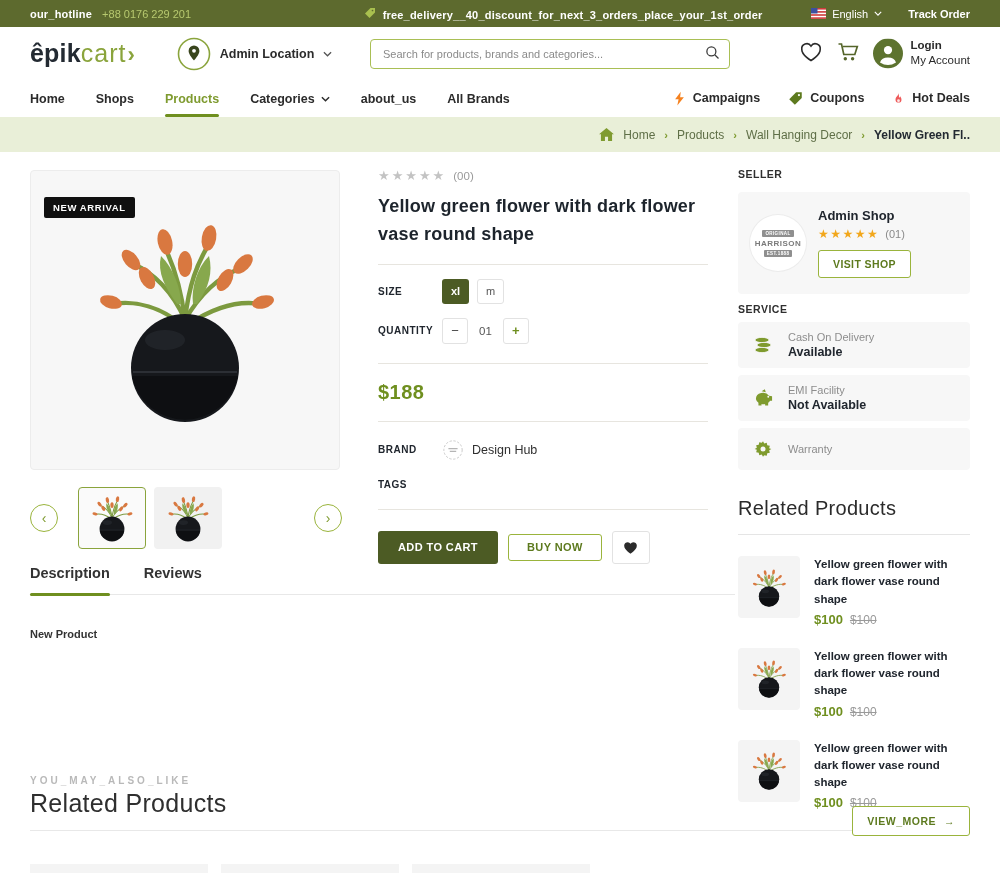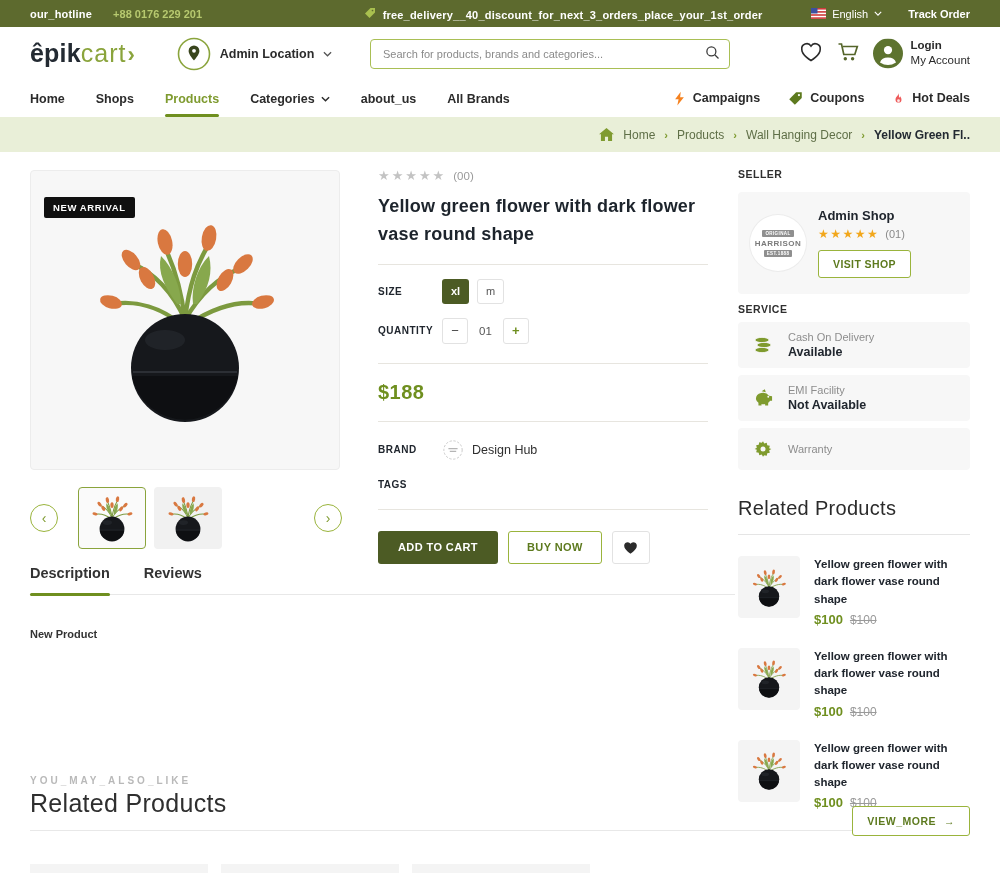--- a/index.html
+++ b/index.html
@@ -4,21 +4,21 @@
 <style>
   * { box-sizing: border-box; margin: 0; padding: 0; }
   html, body { background: #fff; }
   body { width: 1000px; font-family: "Liberation Sans", sans-serif; -webkit-font-smoothing: antialiased; }
   .page { position: relative; width: 1000px; height: 873px; background: #fff; overflow: hidden; }
 
   
   .topbar { display: flex; align-items: center; height: 27px; background: #5d6a2e; padding: 0 30px; font-size: 11px; color: #fff; }
   .topbar-left { display: flex; align-items: center; width: 285px; }
   .hotline-label { font-weight: 700; letter-spacing: .2px; }
-  .hotline-number { color: #b7c96f; margin-left: 21px; font-weight: 700; }
+  .hotline-number { color: #b7c96f; margin-left: 10px; font-weight: 400; }
   .topbar-center { flex: 1; display: flex; align-items: flex-end; justify-content: center; gap: 7px; }
   .promo-text { font-weight: 600; letter-spacing: .2px; }
   .topbar-right { display: flex; align-items: center; gap: 10px; }
   .lang { display: flex; align-items: center; gap: 6px; cursor: pointer; }
   .track-order { font-weight: 700; margin-left: 16px; cursor: pointer; }
 
   
   .header { position: relative; height: 53px; display: flex; align-items: center; padding: 0 30px; background: #fff; }
   .logo { font-size: 25px; display: flex; align-items: baseline; cursor: pointer; }
   .logo-dark { font-weight: 800; color: #232a32; letter-spacing: .2px; }
@@ -81,21 +81,21 @@
   .chip.plain { background: #fff; border: 1px solid #e2e2e2; color: #555; }
   .qty-btn { width: 26px; height: 26px; border: 1px solid #e2e2e2; background: #fff; border-radius: 3px; font-size: 13px; color: #444; cursor: pointer; display: flex; align-items: center; justify-content: center; }
   .qty-btn.plus { color: #6f8f1f; font-weight: 700; }
   .qty-value { margin: 0 11px; font-size: 11.5px; color: #555; }
   .price { margin-top: 17px; font-size: 20px; font-weight: 700; color: #6f8f1f; letter-spacing: .5px; }
   .brand-row { display: flex; align-items: center; margin-top: 17px; }
   .brand-name { font-size: 12.5px; color: #2f2f2f; margin-left: 8px; }
   .tags-row { margin-top: 15px; height: 18px; display: flex; align-items: center; }
   .cta-row { display: flex; align-items: center; gap: 10px; margin-top: 21px; }
   .btn-add { height: 33px; padding: 0 20px; background: #4c5b24; color: #fff; border: none; border-radius: 3px; font-size: 11px; font-weight: 700; letter-spacing: .4px; cursor: pointer; font-family: "Liberation Sans", sans-serif; }
-  .btn-buy { height: 33px; padding: 0 18px; background: #fff; color: #5d7a1e; border: 1px solid #9ab43c; border-radius: 3px; font-size: 11px; font-weight: 700; letter-spacing: .4px; cursor: pointer; font-family: "Liberation Sans", sans-serif; }
+  .btn-buy { height: 27px; padding: 0 18px; background: #fff; color: #5d7a1e; border: 1px solid #9ab43c; border-radius: 3px; font-size: 11px; font-weight: 700; letter-spacing: .4px; cursor: pointer; font-family: "Liberation Sans", sans-serif; }
   .btn-wish { width: 38px; height: 33px; background: #fff; border: 1px solid #e2e2e2; border-radius: 3px; display: flex; align-items: center; justify-content: center; cursor: pointer; }
 
   
   .tab-section { position: absolute; left: 30px; top: 413px; width: 705px; }
   .tab-bar { display: flex; gap: 34px; border-bottom: 1px solid #e8e8e8; }
   .tab { position: relative; font-size: 14.5px; font-weight: 600; color: #333; padding-bottom: 13px; cursor: pointer; }
   .tab.active::after { content: ""; position: absolute; left: 0; right: 0; bottom: -2px; height: 3px; background: #6f8f1f; border-radius: 2px; }
   .tab-content { margin-top: 33px; font-size: 11px; color: #333; font-weight: 600; }
 
   

